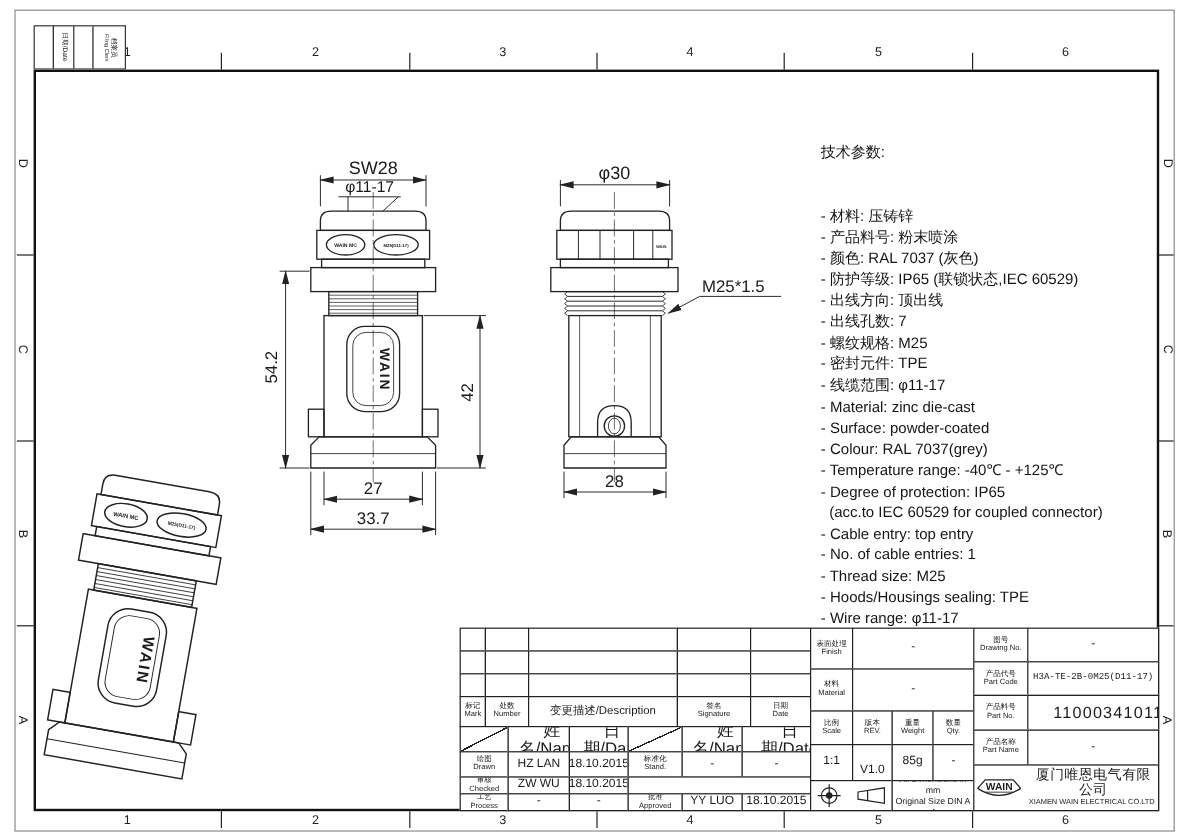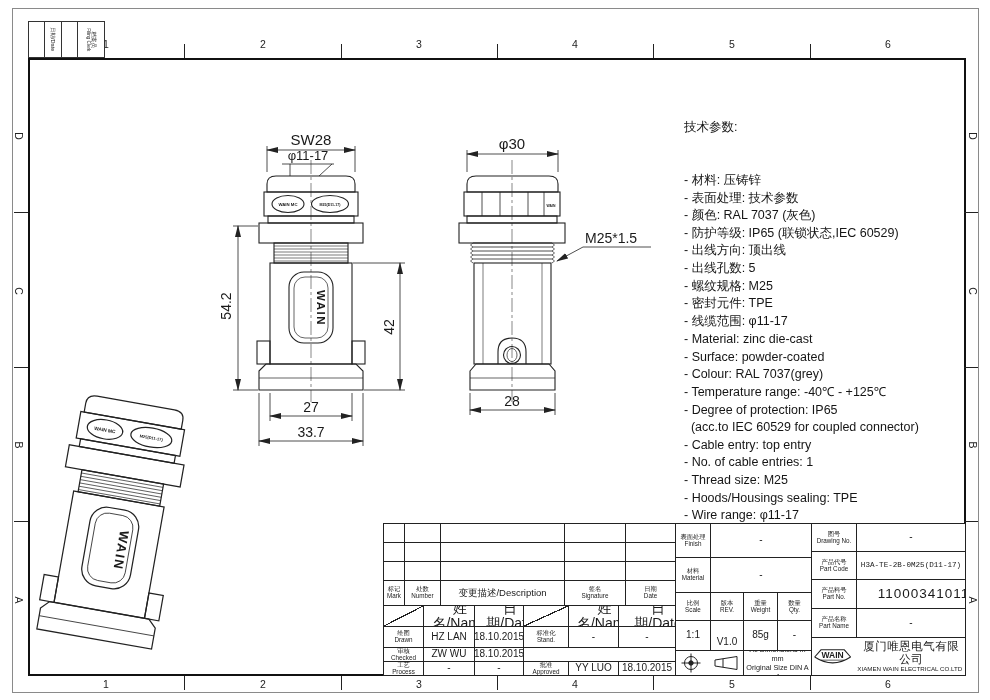--- a/index.html
+++ b/index.html
@@ -91,21 +91,21 @@
     <div class="fcell" style="width:28px">
       <div class="vtext">
         <div>档案员</div>
         <div class="small">Filing Clerk</div>
       </div>
     </div>
   </div>
 
   <div class="spec" style="left:684px;top:84px">
     <div class="title">技术参数:</div>
-    <div><div>- 材料: 压铸锌</div><div>- 表面处理: 技术参数</div><div>- 颜色: RAL 7037 (灰色)</div><div>- 防护等级: IP65 (联锁状态,IEC 60529)</div><div>- 出线方向: 顶出线</div><div>- 出线孔数: 5</div><div>- 螺纹规格: M25</div><div>- 密封元件: TPE</div><div>- 线缆范围: φ11-17</div></div>
+    <div><div>- 材料: 压铸锌</div><div>- 产品料号: 粉末喷涂</div><div>- 颜色: RAL 7037 (灰色)</div><div>- 防护等级: IP65 (联锁状态,IEC 60529)</div><div>- 出线方向: 顶出线</div><div>- 出线孔数: 7</div><div>- 螺纹规格: M25</div><div>- 密封元件: TPE</div><div>- 线缆范围: φ11-17</div></div>
   </div>
 
   <div class="spec" style="left:684px;top:296px">
     <div><div>- Material: zinc die-cast</div><div>- Surface: powder-coated</div><div>- Colour: RAL 7037(grey)</div><div>- Temperature range: -40℃ - +125℃</div><div>- Degree of protection: IP65</div><div>  (acc.to IEC 60529 for coupled connector)</div><div>- Cable entry: top entry</div><div>- No. of cable entries: 1</div><div>- Thread size: M25</div><div>- Hoods/Housings sealing: TPE</div><div>- Wire range: φ11-17</div></div>
   </div>
 
   <svg width="990" height="700" viewBox="0 0 990 700" style="position:absolute;left:0;top:0">
     <defs>
       <marker id="arr" markerWidth="12" markerHeight="8" refX="11" refY="4" orient="auto-start-reverse" markerUnits="userSpaceOnUse">
         <path d="M0,1 L12,4 L0,7 Z" fill="#222"></path>

